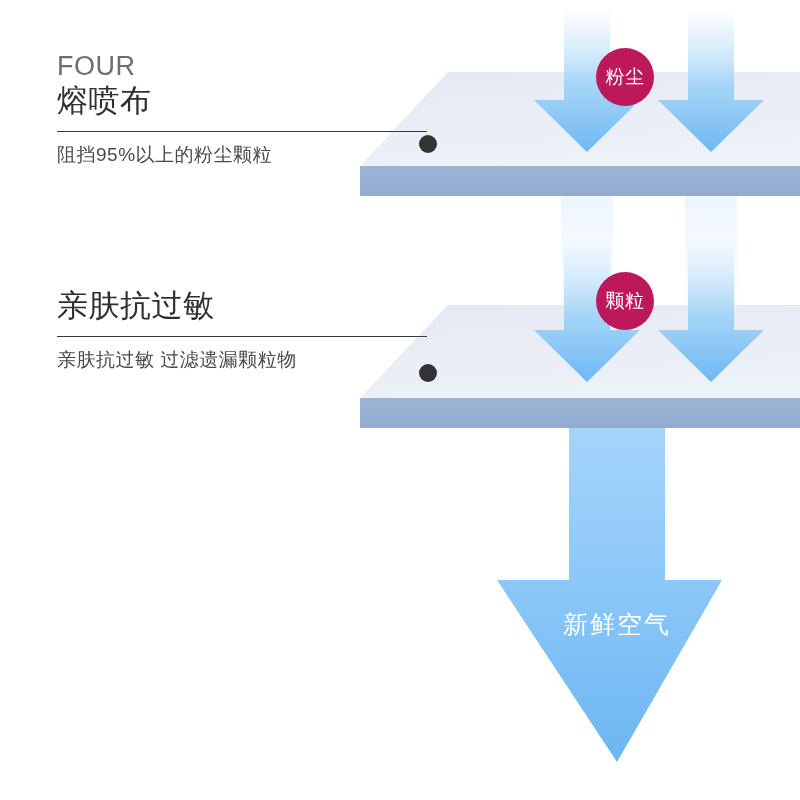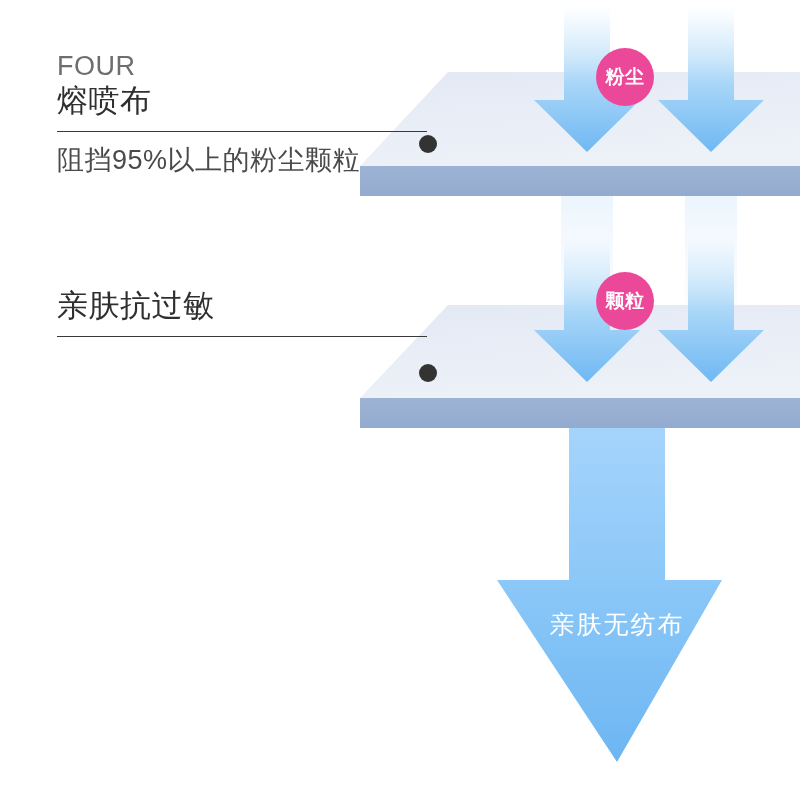--- a/index.html
+++ b/index.html
@@ -58,21 +58,21 @@
     white-space: nowrap;
   }
   .cap-rule {
     margin-top: 10px;
     width: 370px;
     height: 1px;
     background: #3a3a3a;
   }
   .cap-sub {
     margin-top: 11px;
-    font-size: 27px;
+    font-size: 19px;
     color: #4a4a4a;
     line-height: 1.3;
     letter-spacing: 0.5px;
     white-space: nowrap;
   }
 
   
   .leader-dot {
     position: absolute;
     width: 18px;
@@ -82,27 +82,27 @@
   }
   .leader-dot.one { left: 407px; top: 135px; }
   .leader-dot.two { left: 407px; top: 364px; }
 
   
   .badge {
     position: absolute;
     width: 58px;
     height: 58px;
     border-radius: 50%;
-    background: #ec4899;
+    background: #be185d;
     color: #ffffff;
     display: flex;
     align-items: center;
     justify-content: center;
     font-size: 19px;
-    font-weight: 700;
+    font-weight: 400;
     letter-spacing: 0.5px;
   }
   .badge.dust { left: 584px; top: 48px; }
   .badge.particle { left: 584px; top: 272px; }
 
   
   .fresh-air-label {
     position: absolute;
     left: 530px;
     top: 608px;
@@ -176,21 +176,22 @@
     <div class="cap-index">FOUR</div>
     <div class="cap-title">熔喷布</div>
     <div class="cap-rule"></div>
     <div class="cap-sub">阻挡95%以上的粉尘颗粒</div>
   </div>
   <div class="leader-dot one"></div>
 
   <div class="caption-block two">
     <div class="cap-title">亲肤抗过敏</div>
     <div class="cap-rule"></div>
+    <div class="cap-sub">亲肤抗过敏 过滤遗漏颗粒物</div>
   </div>
   <div class="leader-dot two"></div>
 
   <div class="badge dust">粉尘</div>
   <div class="badge particle">颗粒</div>
 
-  <div class="fresh-air-label">亲肤无纺布</div>
+  <div class="fresh-air-label">新鲜空气</div>
 
 </div>
 
 </body></html>

